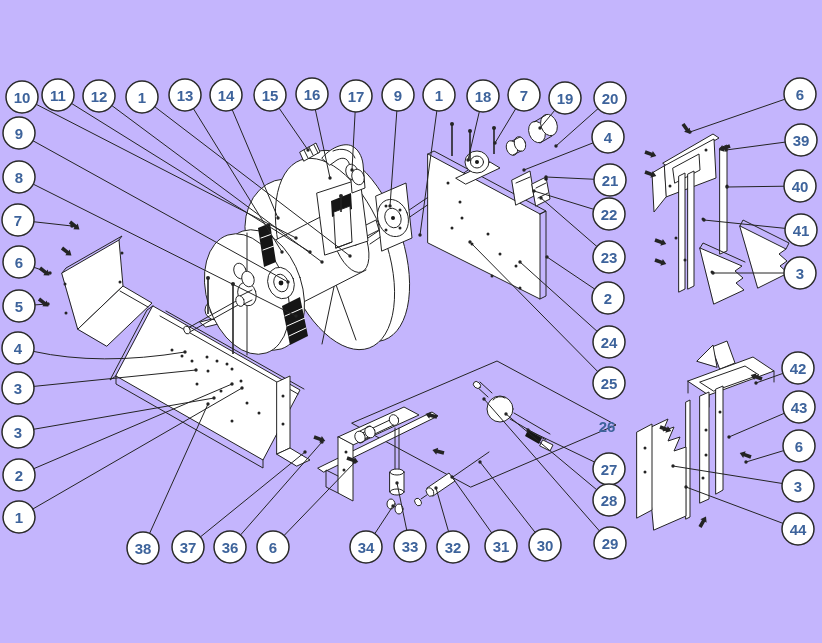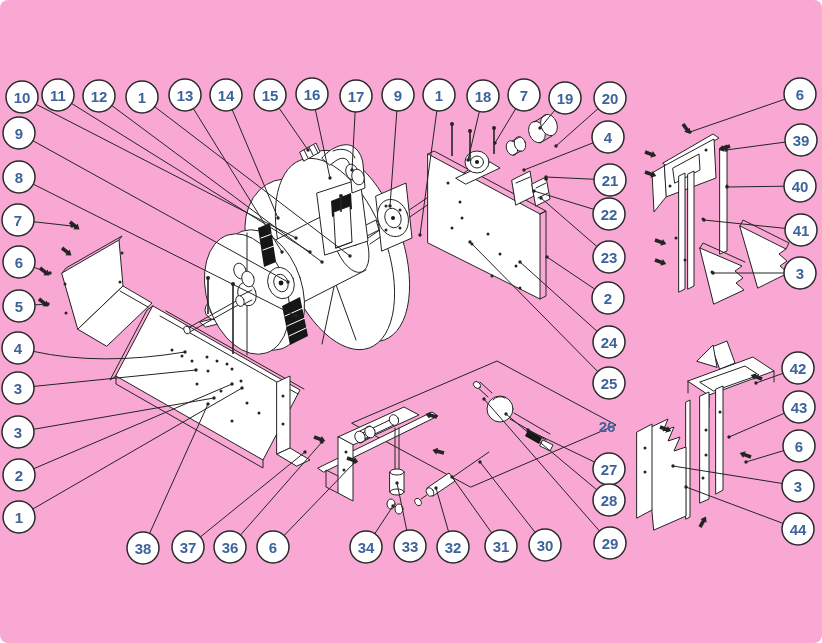--- a/index.html
+++ b/index.html
@@ -1,17 +1,17 @@
 <!DOCTYPE html>
 <html><head>
 <meta charset="utf-8">
 <style>
   html,body{margin:0;padding:0;background:#ffffff;}
-  .stage{position:relative;width:822px;height:643px;background:#f9a8d4;overflow:hidden;
-         font-family:"Liberation Sans", sans-serif;border-radius:8px;}
+  .stage{position:relative;width:822px;height:643px;background:#c4b5fd;overflow:hidden;
+         font-family:"Liberation Sans", sans-serif;}
   svg{position:absolute;inset:0;display:block;}
   .art path,.art ellipse,.art line,.art circle,.art polyline{vector-effect:non-scaling-stroke;}
 </style>
 </head>
 <body>
 
 <div class="stage">
 <svg id="svg" viewBox="0 0 822 643" width="822" height="643">
 
   <g class="art" id="art" stroke="#242424" stroke-width="1" fill="none" stroke-linejoin="round" stroke-linecap="round">

